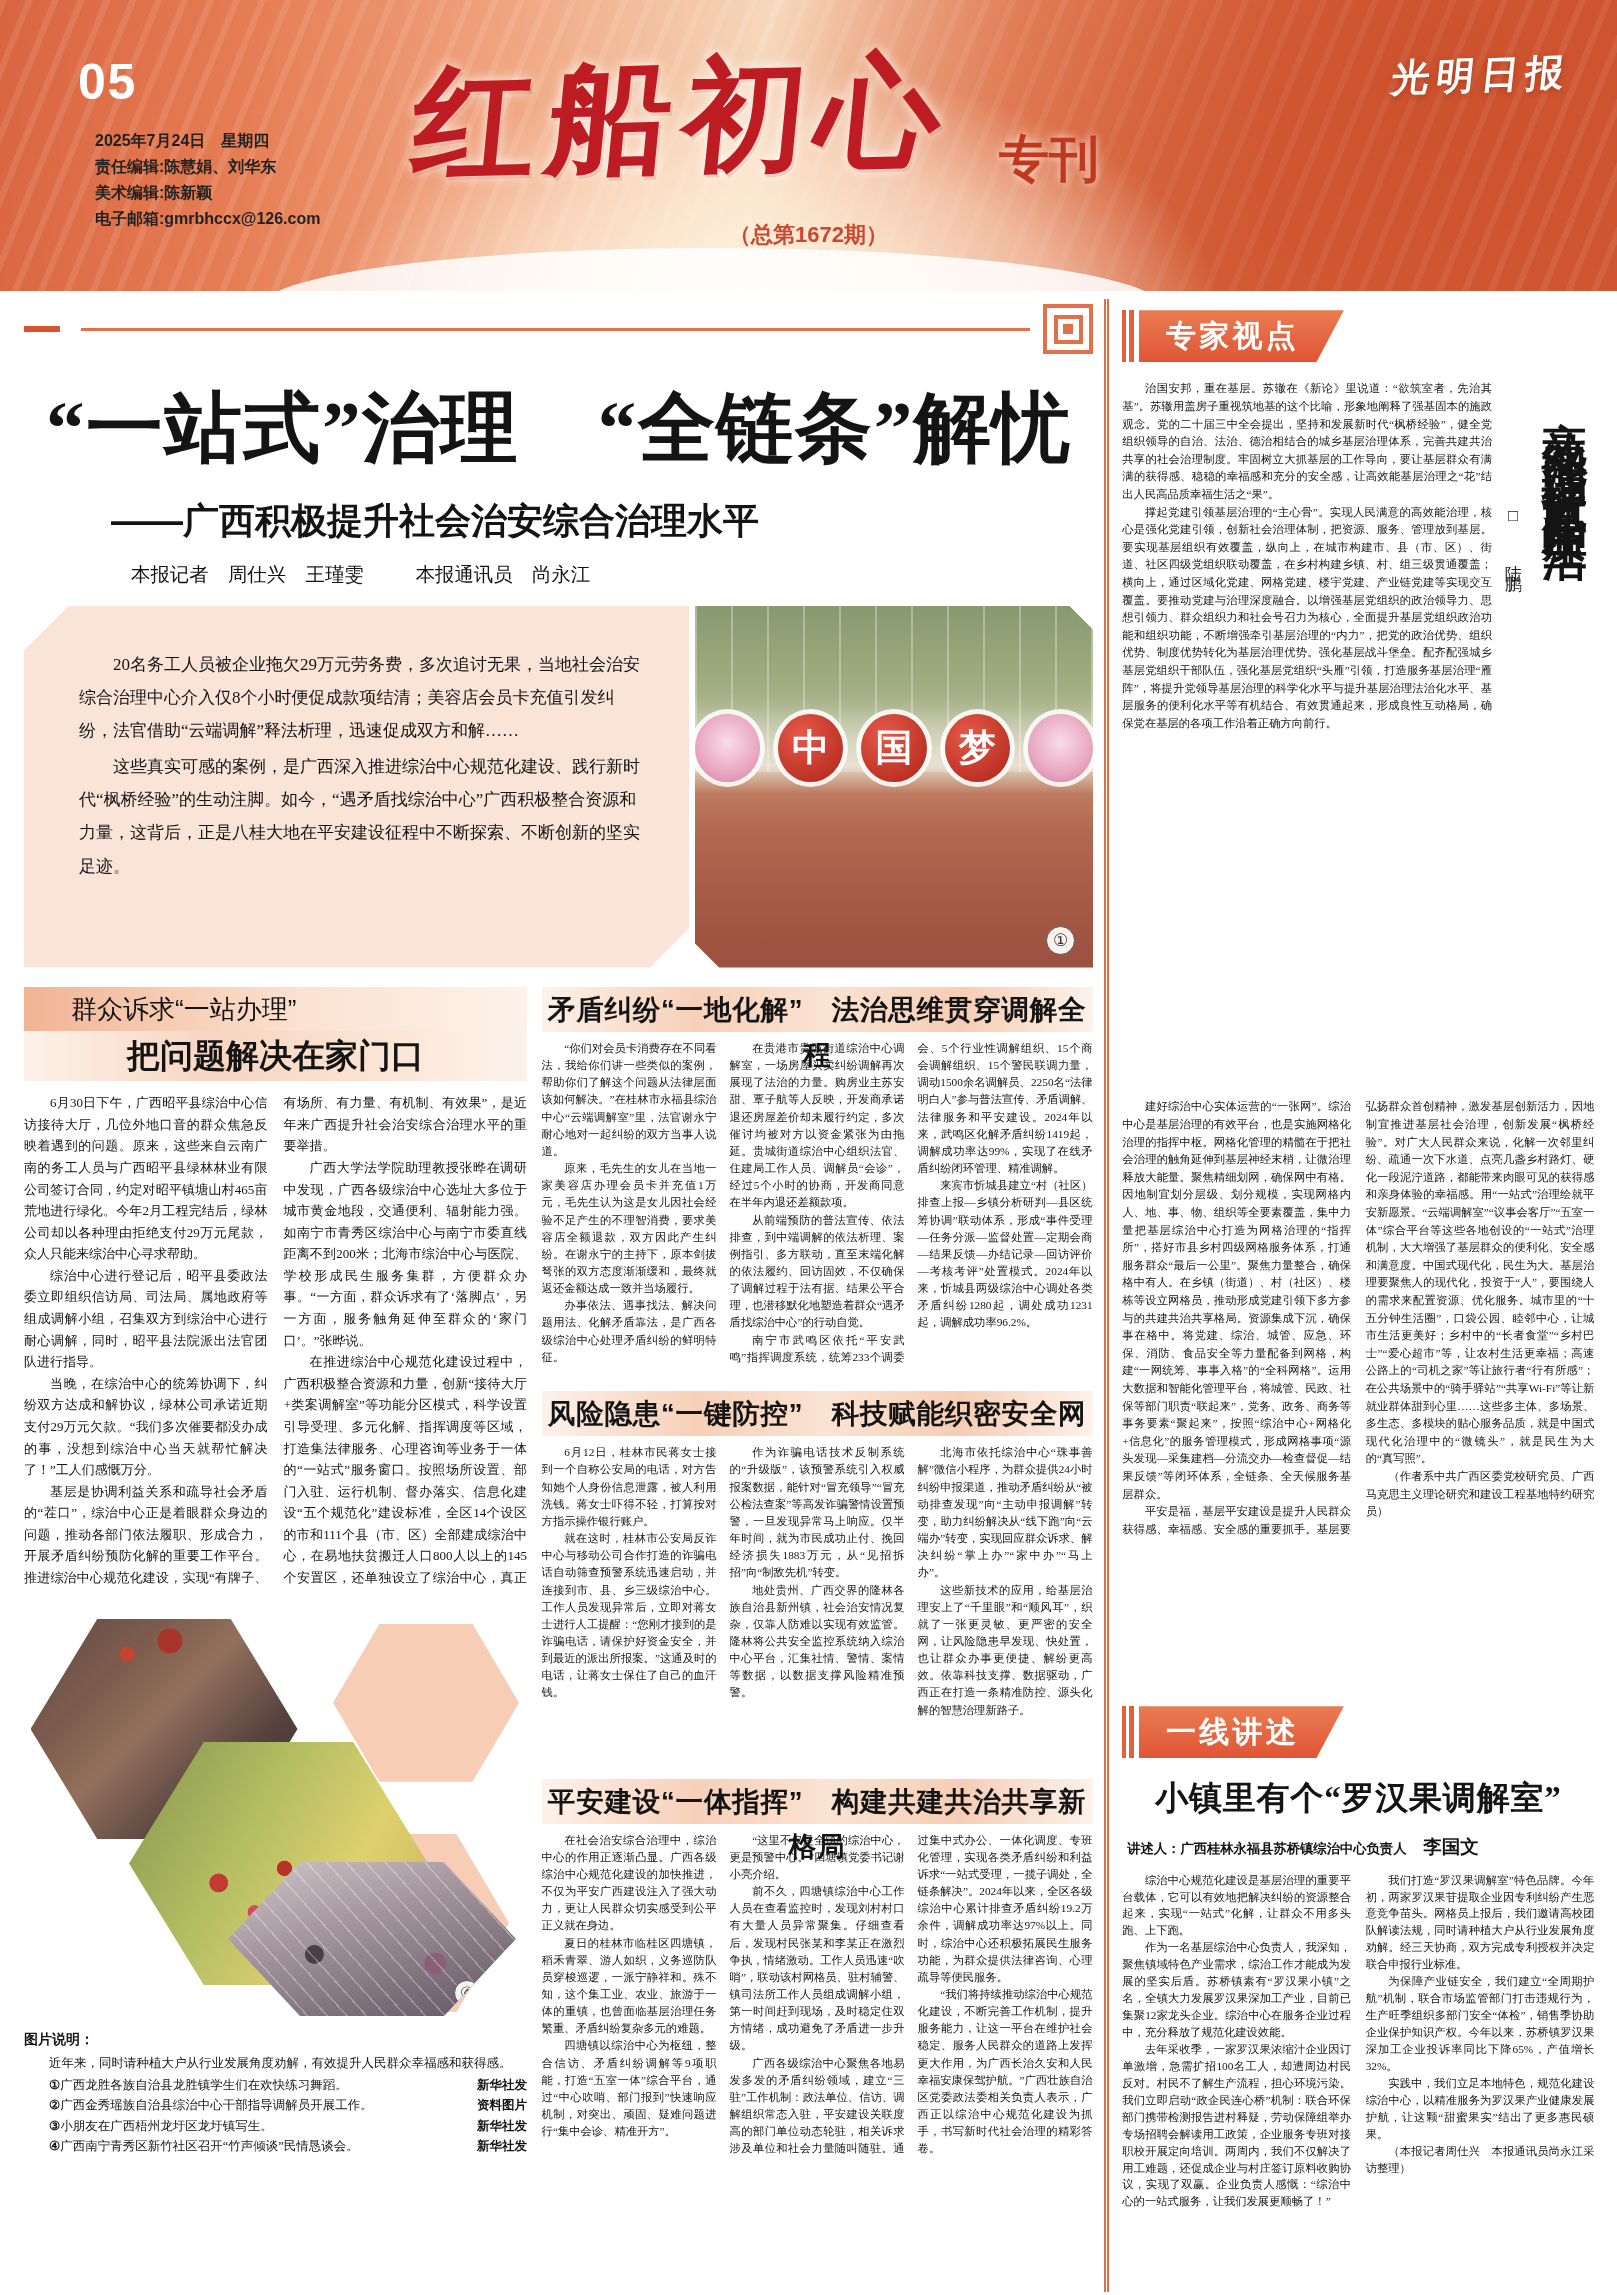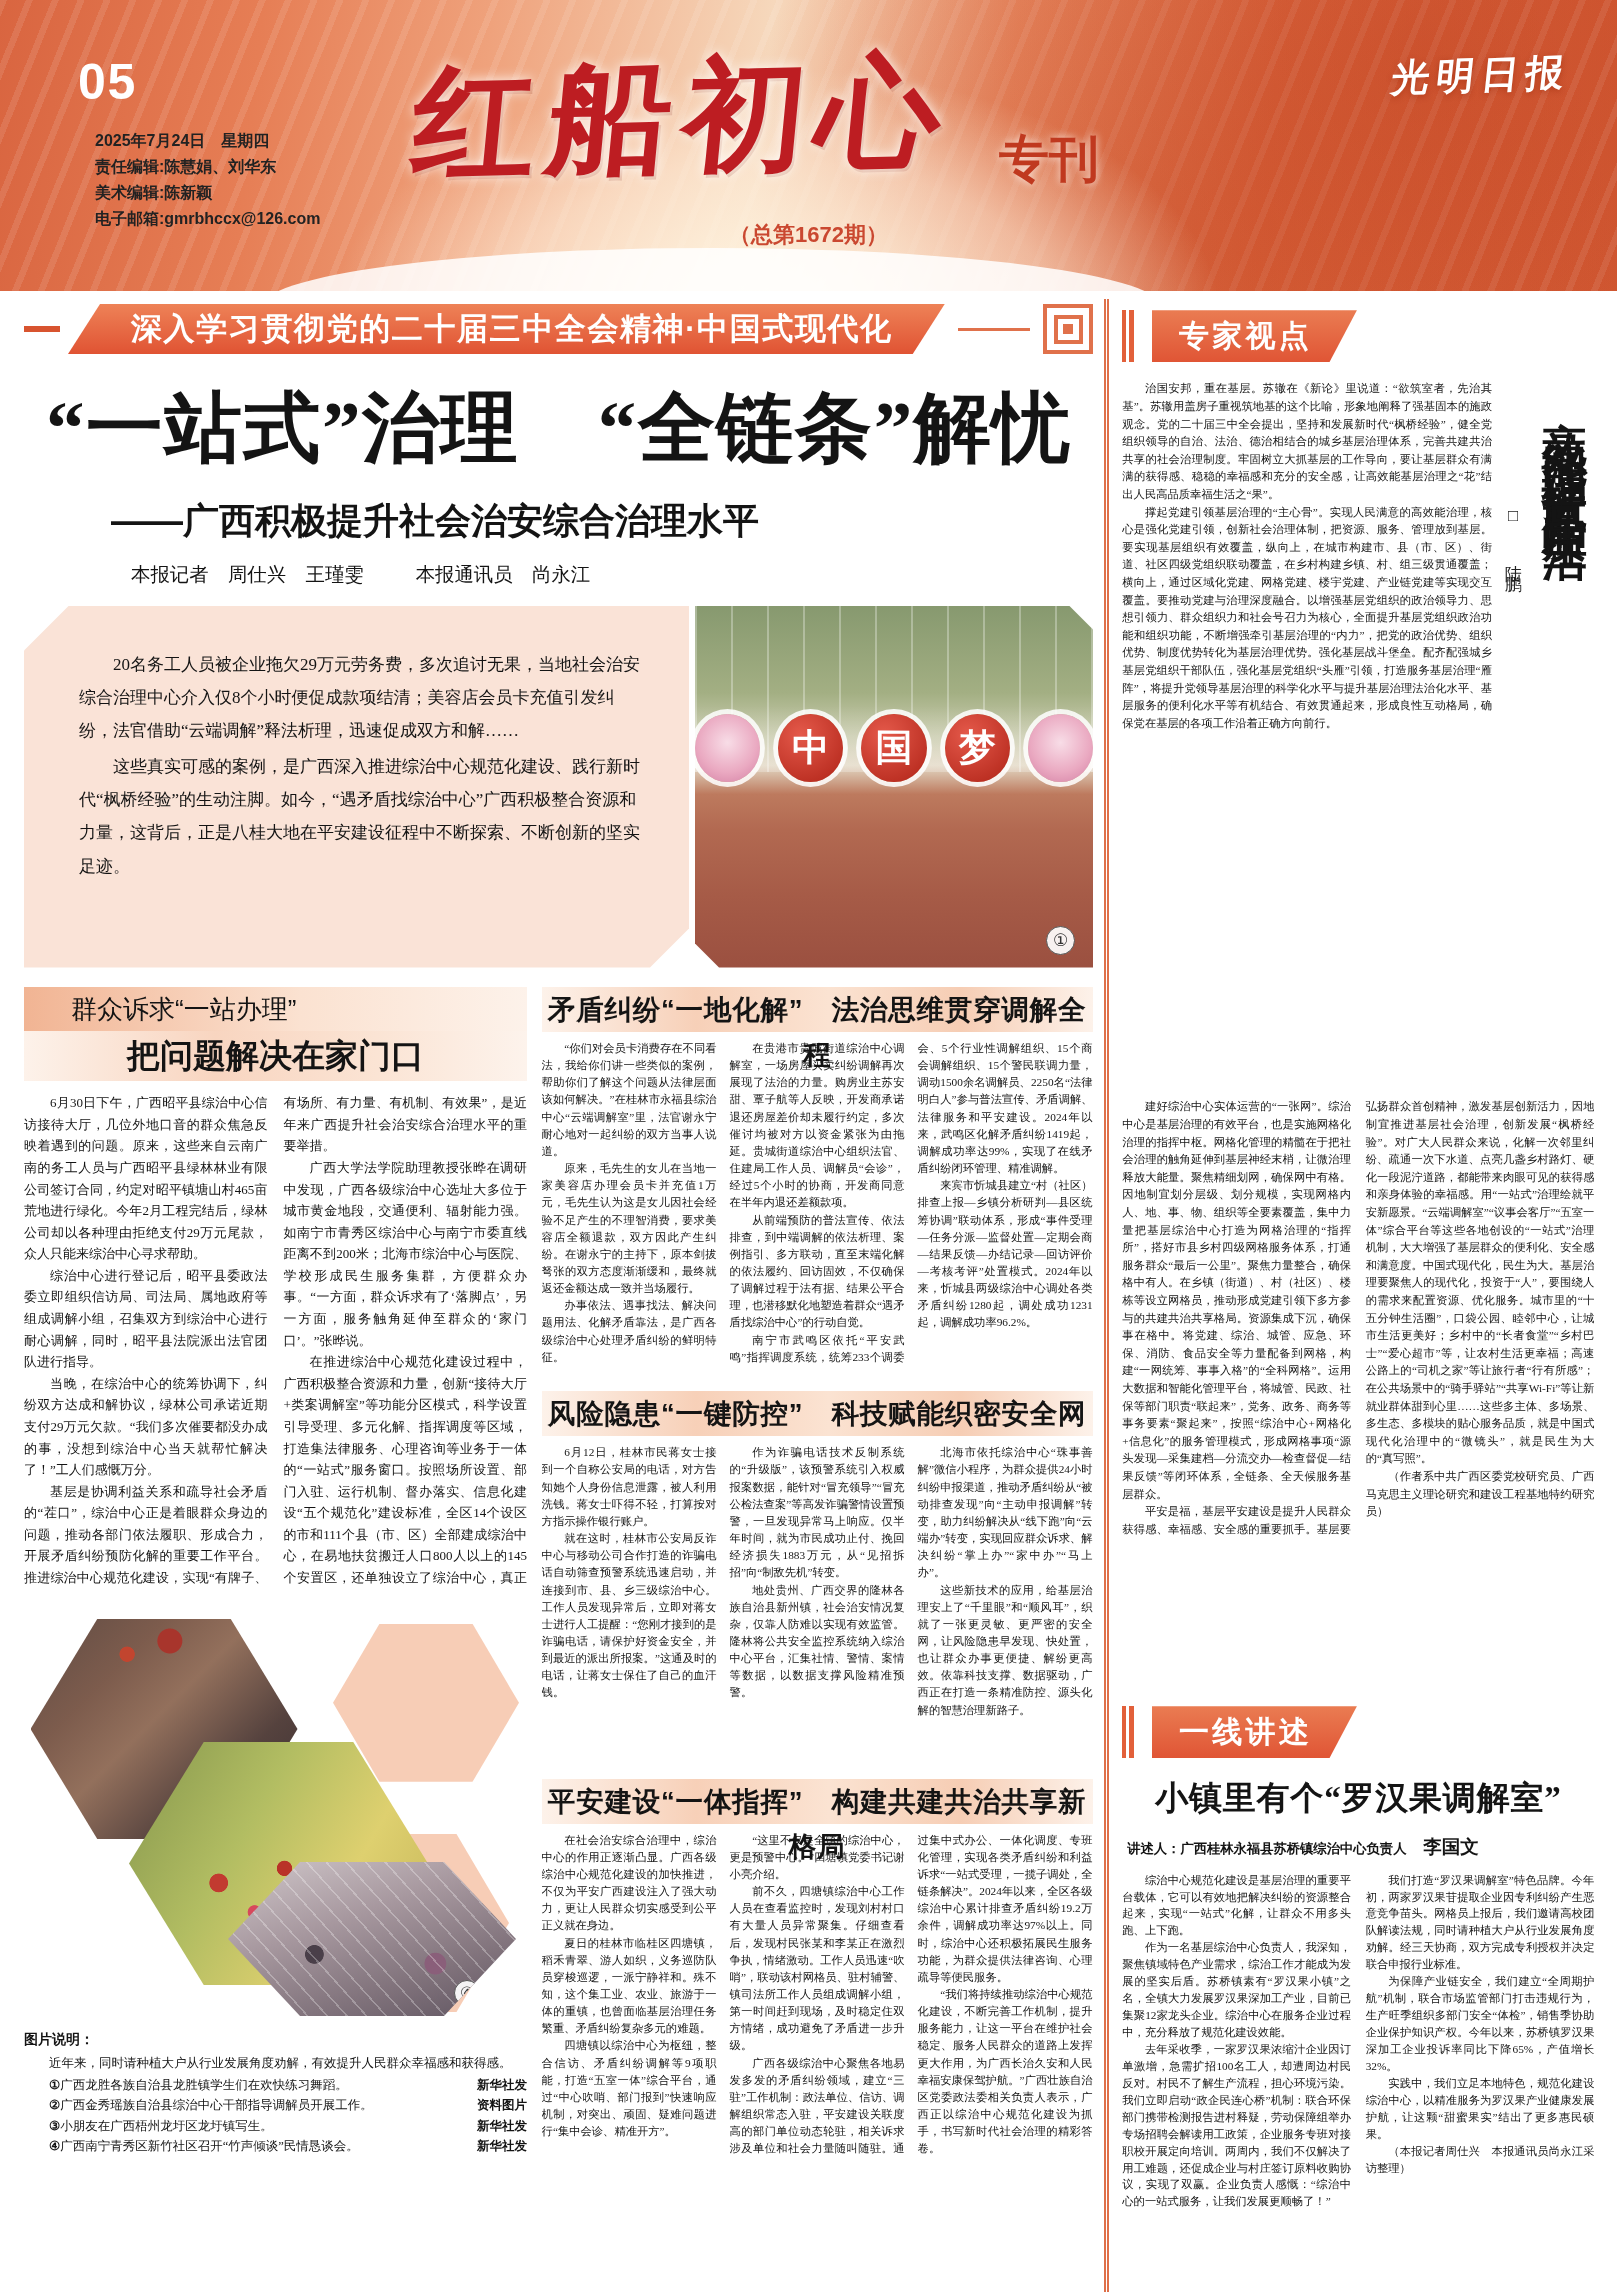--- a/index.html
+++ b/index.html
@@ -124,21 +124,21 @@
   .hex .photo-badge{ width:26px; height:26px; line-height:24px; font-size:15.4px; right:36px; bottom:9.7px;}
 
   
   .captions{ margin-top:11.3px; font-size:12.5px; line-height:1.62;}
   .cap-title{ font-weight:900; font-family:var(--sans); font-size:14px; margin-bottom:1.6px;}
   .cap-intro{ text-indent:2em; margin-bottom:2.4px;}
   .cap-row{ display:flex; justify-content:space-between; gap:9.7px; padding-left:2em;}
   .cap-credit{ font-weight:900; font-family:var(--sans); white-space:nowrap;}
 
   
-  .badge-row{ display:flex; gap:18px; margin-bottom:18px;}
+  .badge-row{ display:flex; gap:5px; margin-bottom:18px;}
   .badge-bar{ width:11.3px; height:52px;
     background:linear-gradient(90deg,#e2603a 0 4px,#fff 4px 6.5px,#e2603a 6.5px 11.3px);}
   .badge{ height:52px; line-height:52px; padding:0 45px 0 27.5px; color:#fff; font-family:var(--sans);
     font-weight:900; font-size:30px; letter-spacing:3.2px;
     background:linear-gradient(180deg,#ea7c52,#e05535);
     clip-path:polygon(0 0,100% 0,calc(100% - 27.5px) 100%,0 100%);}
   .expert-top{ display:flex; gap:9.7px; height:710px; margin-bottom:8px;}
   .expert-text{ flex:1; font-size:11.3px; line-height:1.56; text-align:justify; overflow:hidden;}
   .expert-author{ writing-mode:vertical-rl; font-size:17px; letter-spacing:11.3px; padding-top:126px; color:#222;}
   .expert-vtitle{ writing-mode:vertical-rl; font-size:45px; font-weight:900; letter-spacing:10.5px;
@@ -170,23 +170,20 @@
     <div class="issue-no">（总第1672期）</div>
     <div class="paper-name">光明日报</div>
   </header>
 
   <div class="content-row">
 
     <main class="left-main">
 
       <div class="banner-row">
         <span class="banner-tick"></span>
-        <div class="banner-strip">
-          <span>深入学习贯彻党的二十届三中全会精神·中国式现代化</span>
-        </div>
         <span class="banner-line"></span>
         <div class="fret">
             <i></i>
           </div>
       </div>
 
       <h1 class="headline">“一站式”治理　“全链条”解忧</h1>
       <div class="subhead">——广西积极提升社会治安综合治理水平</div>
       <div class="byline">
         <span>本报记者　周仕兴　王瑾雯</span>

